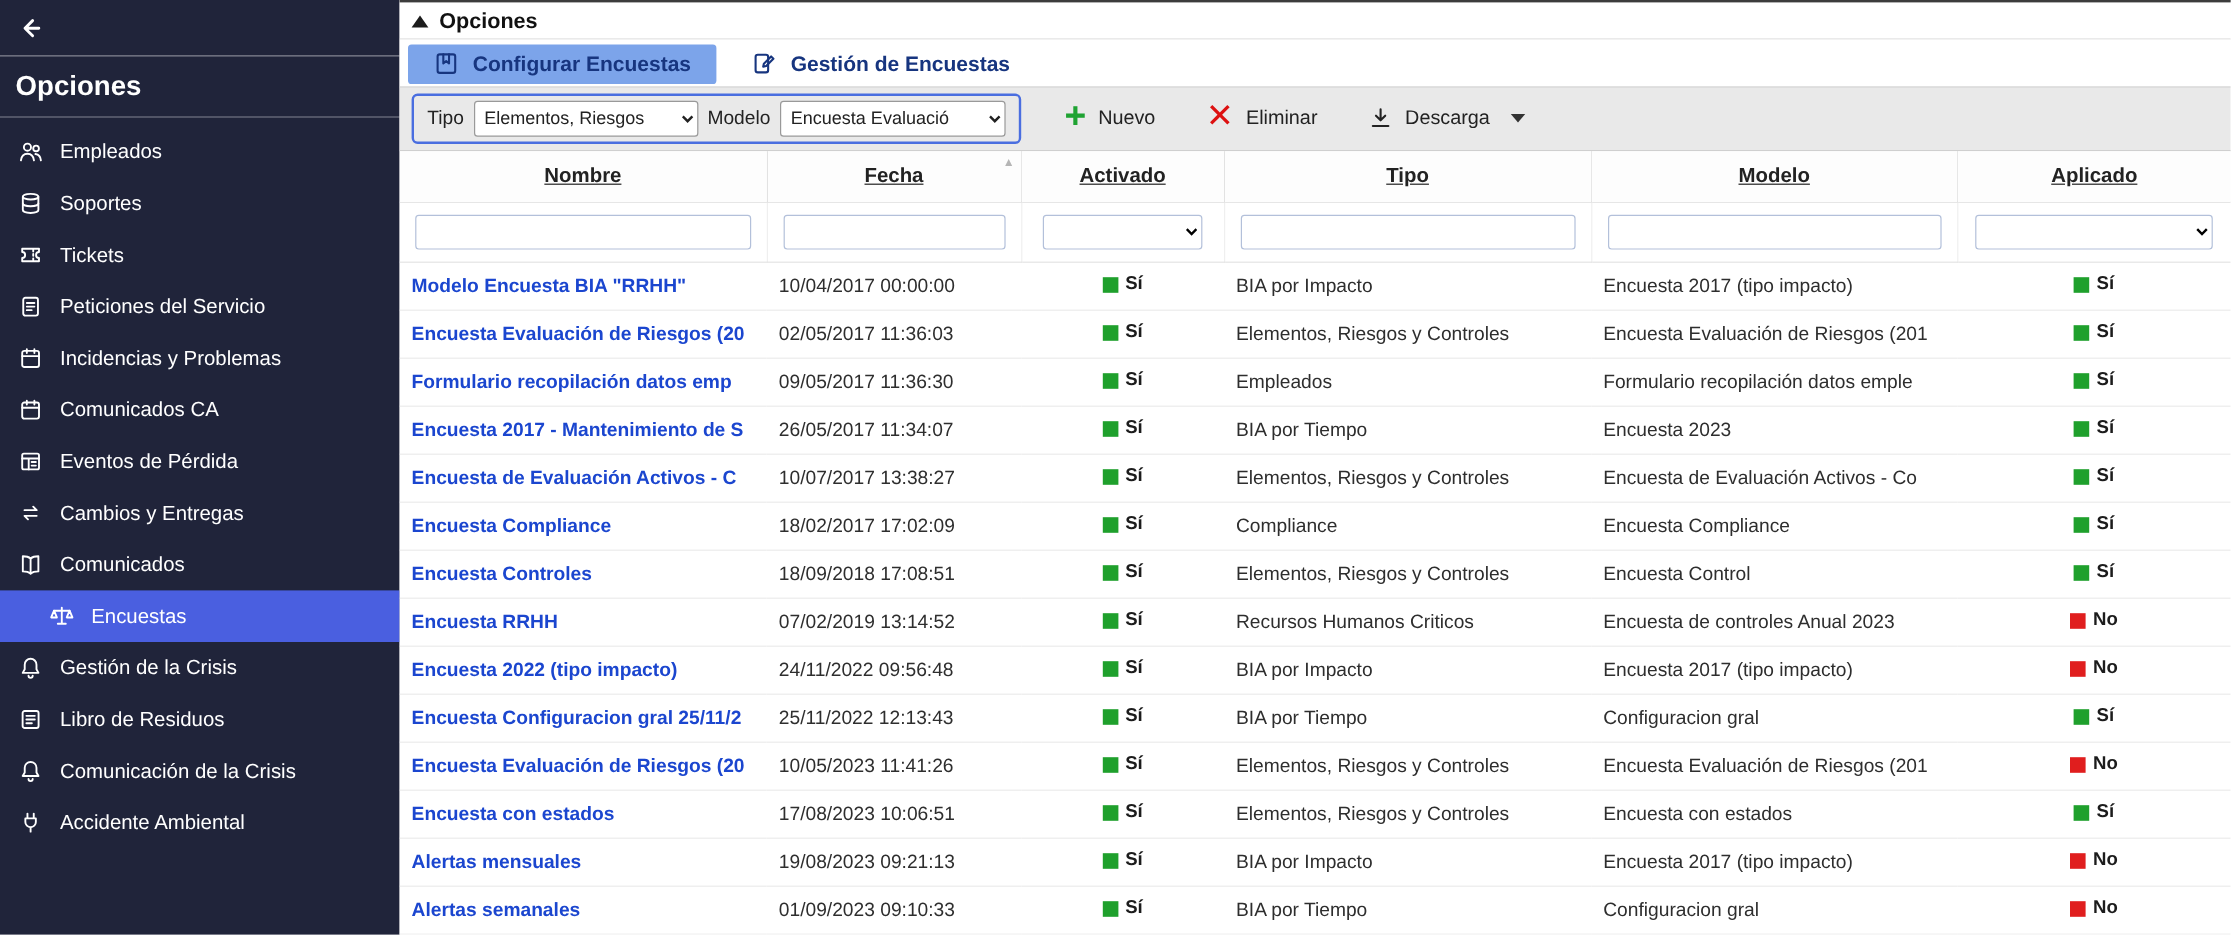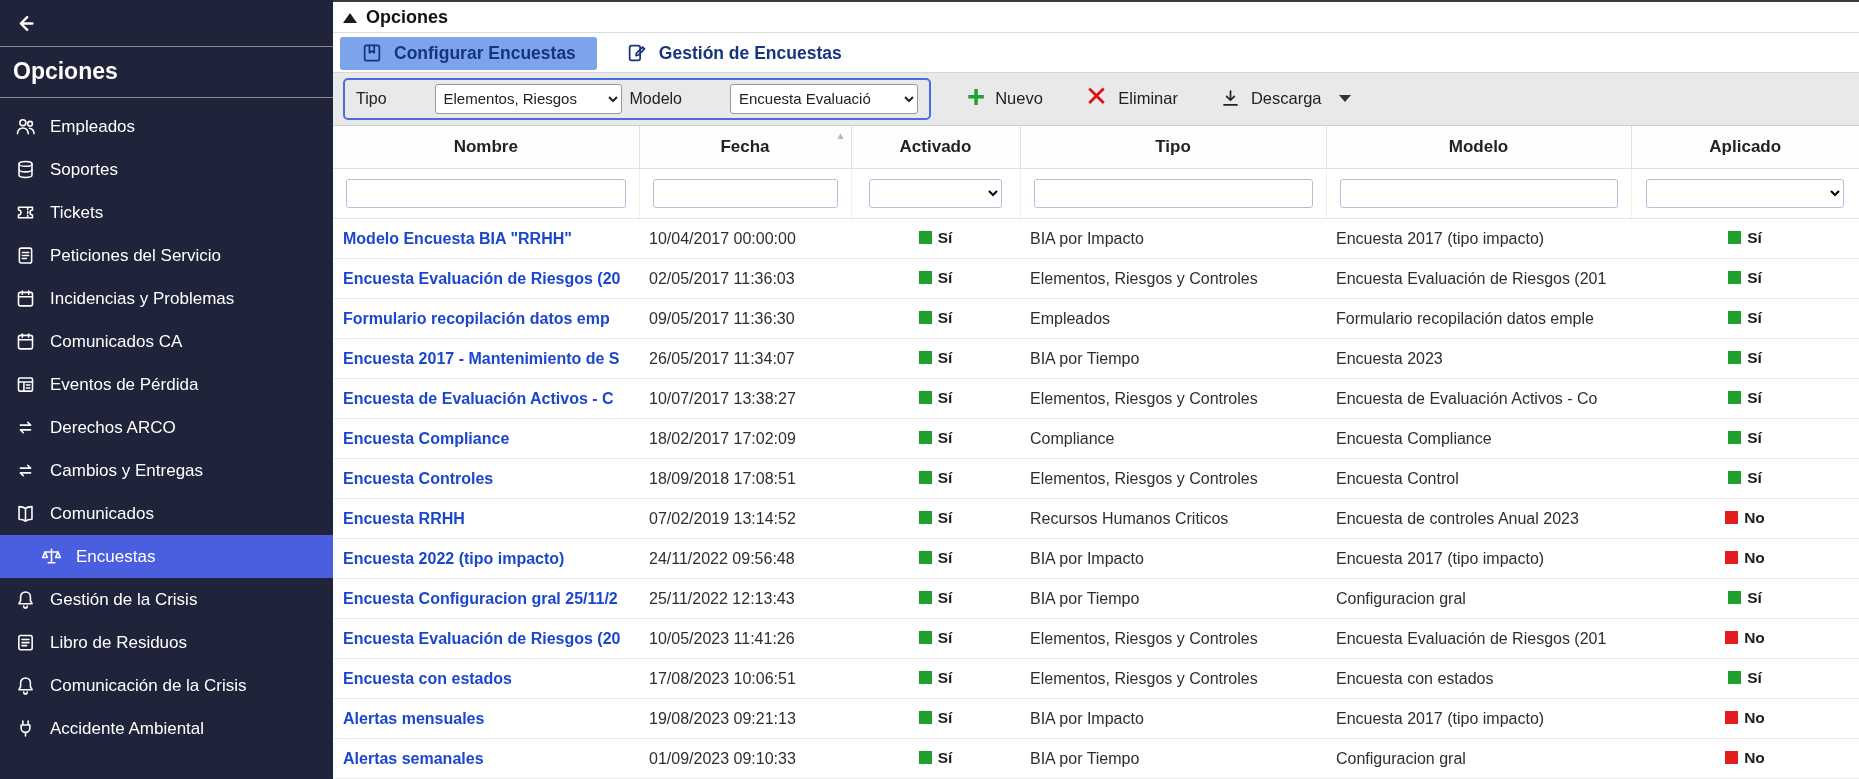--- a/index.html
+++ b/index.html
@@ -30,34 +30,34 @@
   .section-title { font-size:18px; font-weight:bold; color:#111; }
 
   .tabs { display:flex; align-items:stretch; height:50px; padding:4px 0 2px 7px; gap:8px; background:#fff; }
   .tab { display:flex; align-items:center; gap:11px; padding:0 21px; font-size:17.5px; font-weight:bold; color:#17357f; cursor:pointer; border-radius:3px; white-space:nowrap; }
   .tab.active { background:#7ca4ea; }
   .tab .icon { width:22px; height:22px; color:#17357f; }
 
   .toolbar { display:flex; align-items:center; background:#e9e9e9; padding:7px 10px; gap:30px; border-top:1px solid #d6d6d6; border-bottom:1px solid #cfcfcf; height:54px; }
   .filter-box { display:flex; align-items:center; gap:8px; border:2px solid #4a6ee0; border-radius:5px; padding:4px 11px; height:42px; }
   .filter-box label { font-size:16px; color:#222; }
-  .filter-box select { height:30px; font-size:15px; border:1px solid #999; border-radius:3px; background:#fff; padding:0 4px; font-family:inherit; color:#222;margin-left:40px; }
+  .filter-box select { height:30px; font-size:15px; border:1px solid #999; border-radius:3px; background:#fff; padding:0 4px; font-family:inherit; color:#222; }
   #tipo-select { width:187px; }
   #modelo-select { width:188px; }
   .tb-btn { display:flex; align-items:center; gap:10px; background:none; border:none; font-size:16.5px; color:#222; cursor:pointer; font-family:inherit; padding:4px 6px; font-weight:500; }
   .plus-icon { color:#1fa332; font-size:31px; font-weight:bold; line-height:20px; margin-top:-4px; }
   .x-icon { color:#dd1111; font-size:28px; font-weight:bold; line-height:20px; margin-top:-4px; }
   .dl-ic { width:21px; height:21px; color:#222; }
   .caret-down { width:0; height:0; border-left:6px solid transparent; border-right:6px solid transparent; border-top:7px solid #333; margin-left:7px; }
 
   
   table.grid { width:100%; border-collapse:collapse; table-layout:fixed; }
   col.c-nombre{width:306px} col.c-fecha{width:212px} col.c-activado{width:169px}
   col.c-tipo{width:306px} col.c-modelo{width:305px} col.c-aplicado{width:228px}
-  th { height:43px; font-size:17px; font-weight:bold; color:#222; text-align:center; border-right:1px solid #e2e2e2; border-bottom:1px solid #e0e0e0; background:#fdfdfd; position:relative; cursor:pointer; white-space:nowrap; overflow:hidden; }
+  th { height:43px; font-size:17px; font-weight:bold; color:#222; text-align:center; border-right:1px solid #e2e2e2; border-bottom:1px solid #e0e0e0; background:#fdfdfd; position:relative; cursor:pointer; white-space:nowrap; overflow:hidden;text-decoration:underline; }
   th:last-child { border-right:none; }
   .sort-icon { position:absolute; right:5px; top:4px; font-size:10px; color:#b5b5b5; }
   tr.filter-row td { height:50px; border-right:1px solid #efefef; border-bottom:1px solid #e4e4e4; text-align:center; }
   tr.filter-row td:last-child { border-right:none; }
   .filter-input { width:calc(100% - 24px); height:29px; border:1px solid #b3c0da; border-radius:3px; font-family:inherit; font-size:14px; padding:0 6px; }
   .filter-select { width:80%; height:29px; border:1px solid #b3c0da; border-radius:3px; background:#fff; font-family:inherit; font-size:14px; }
   .filter-select.wide { width:88%; }
   tbody td { height:40px; font-size:16px; color:#2e2e2e; padding:0 10px; border-bottom:1px solid #ececec; white-space:nowrap; overflow:hidden; }
   td.name a { color:#1b46cf; font-weight:bold; text-decoration:none; cursor:pointer; }
   td.center { text-align:center; padding:0;text-decoration:underline; }
@@ -139,28 +139,20 @@
           <span class="side-label">Comunicados CA</span>
         </div>
         <div class="side-item">
           <span class="icon">
             <svg viewBox="0 0 24 24" fill="none" stroke="currentColor" stroke-width="1.8" stroke-linecap="round" stroke-linejoin="round">
               <rect x="4" y="4.6" width="16" height="15" rx="1.6"></rect>
               <path d="M4 9.2h16M10.2 9.2v10.4M13 12.6h4M13 16h4"></path>
             </svg>
           </span>
           <span class="side-label">Eventos de Pérdida</span>
-        </div>
-        <div class="side-item">
-          <span class="icon">
-            <svg viewBox="0 0 24 24" fill="none" stroke="currentColor" stroke-width="1.8" stroke-linecap="round" stroke-linejoin="round">
-              <path d="M6.2 9.3h11.6l-3.3-3.3M17.8 14.7H6.2l3.3 3.3"></path>
-            </svg>
-          </span>
-          <span class="side-label">Derechos ARCO</span>
         </div>
         <div class="side-item">
           <span class="icon">
             <svg viewBox="0 0 24 24" fill="none" stroke="currentColor" stroke-width="1.8" stroke-linecap="round" stroke-linejoin="round">
               <path d="M6.2 9.3h11.6l-3.3-3.3M17.8 14.7H6.2l3.3 3.3"></path>
             </svg>
           </span>
           <span class="side-label">Cambios y Entregas</span>
         </div>
         <div class="side-item">

